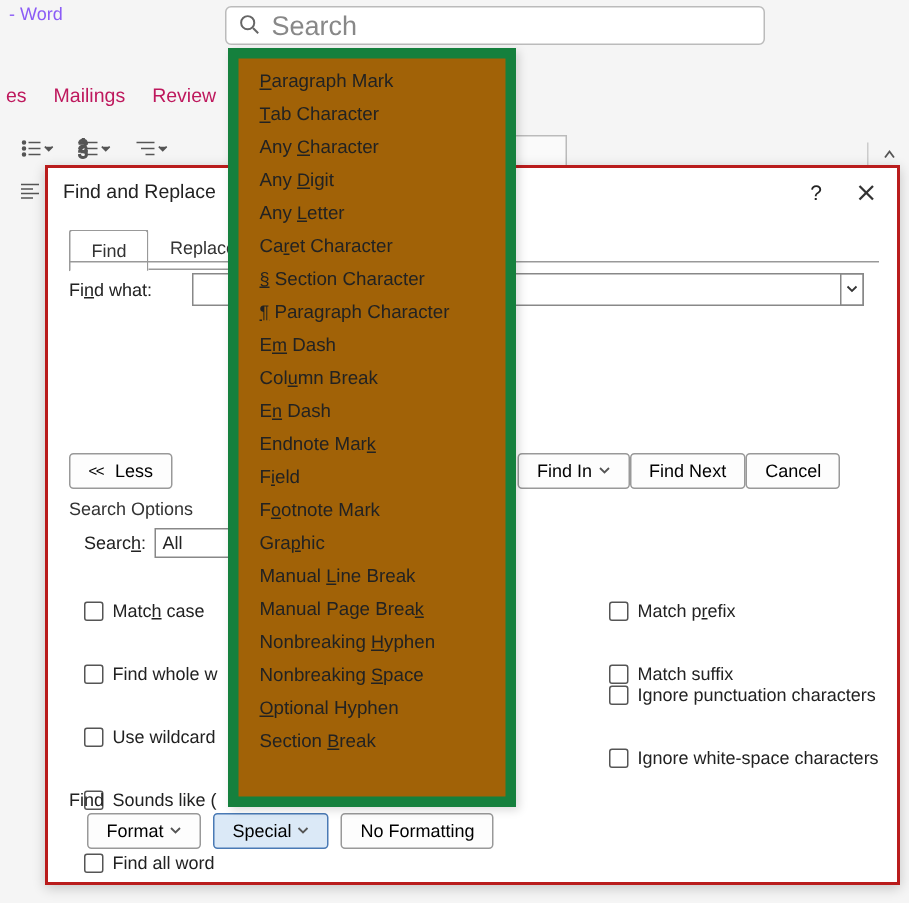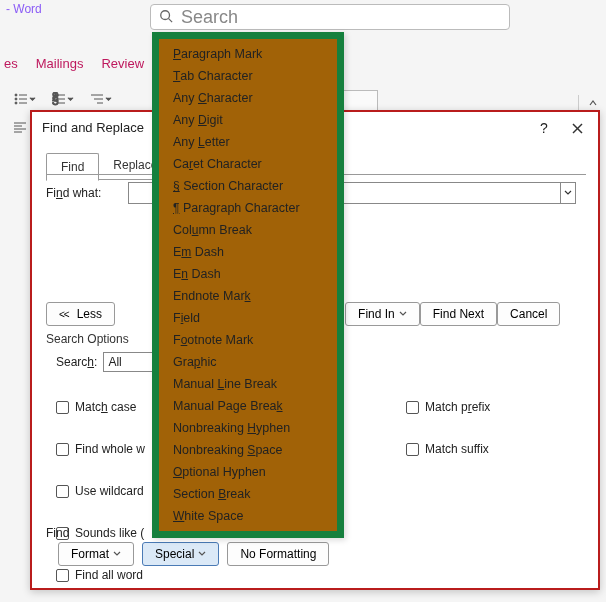--- a/index.html
+++ b/index.html
@@ -240,20 +240,30 @@
   <div class="checks-right1" id="checks-right1">
       <div class="check">
         <div class="check-box"></div>
         <span>Match p<u>r</u>efix</span>
       </div>
       <div class="check">
         <div class="check-box"></div>
         <span>Match suffix</span>
       </div>
     </div>
+  <div class="checks-right2" id="checks-right2">
+      <div class="check">
+        <div class="check-box"></div>
+        <span>Ignore punctuation characters</span>
+      </div>
+      <div class="check">
+        <div class="check-box"></div>
+        <span>Ignore white-space characters</span>
+      </div>
+    </div>
 
   <div class="find-section">Find</div>
   <div class="bottom-btns">
     <button class="btn">
         <span>Format</span>
         <svg class="chev-svg" width="8" height="8" viewBox="0 0 8 8">
           <polyline points="1,2 4,5 7,2"></polyline>
         </svg>
       </button>
     <button class="btn special-btn">
@@ -270,27 +280,26 @@
 
 <div class="popup-menu" id="popup-menu">
     <div class="menu-item"><u>P</u>aragraph Mark</div>
     <div class="menu-item"><u>T</u>ab Character</div>
     <div class="menu-item">Any <u>C</u>haracter</div>
     <div class="menu-item">Any <u>D</u>igit</div>
     <div class="menu-item">Any <u>L</u>etter</div>
     <div class="menu-item">Ca<u>r</u>et Character</div>
     <div class="menu-item"><u>§</u> Section Character</div>
     <div class="menu-item"><u>¶</u> Paragraph Character</div>
+    <div class="menu-item">E<u>m</u> Dash</div>
     <div class="menu-item">Col<u>u</u>mn Break</div>
-    <div class="menu-item">E<u>m</u> Dash</div>
     <div class="menu-item">E<u>n</u> Dash</div>
     <div class="menu-item">Endnote Mar<u>k</u></div>
     <div class="menu-item">F<u>i</u>eld</div>
     <div class="menu-item">F<u>o</u>otnote Mark</div>
     <div class="menu-item">Gra<u>p</u>hic</div>
     <div class="menu-item">Manual <u>L</u>ine Break</div>
     <div class="menu-item">Manual Page Brea<u>k</u></div>
     <div class="menu-item">Nonbreaking <u>H</u>yphen</div>
     <div class="menu-item">Nonbreaking <u>S</u>pace</div>
     <div class="menu-item"><u>O</u>ptional Hyphen</div>
     <div class="menu-item">Section <u>B</u>reak</div>
-    <div class="menu-item"><u>W</u>hite Space</div>
   </div>
 
 </body></html>

